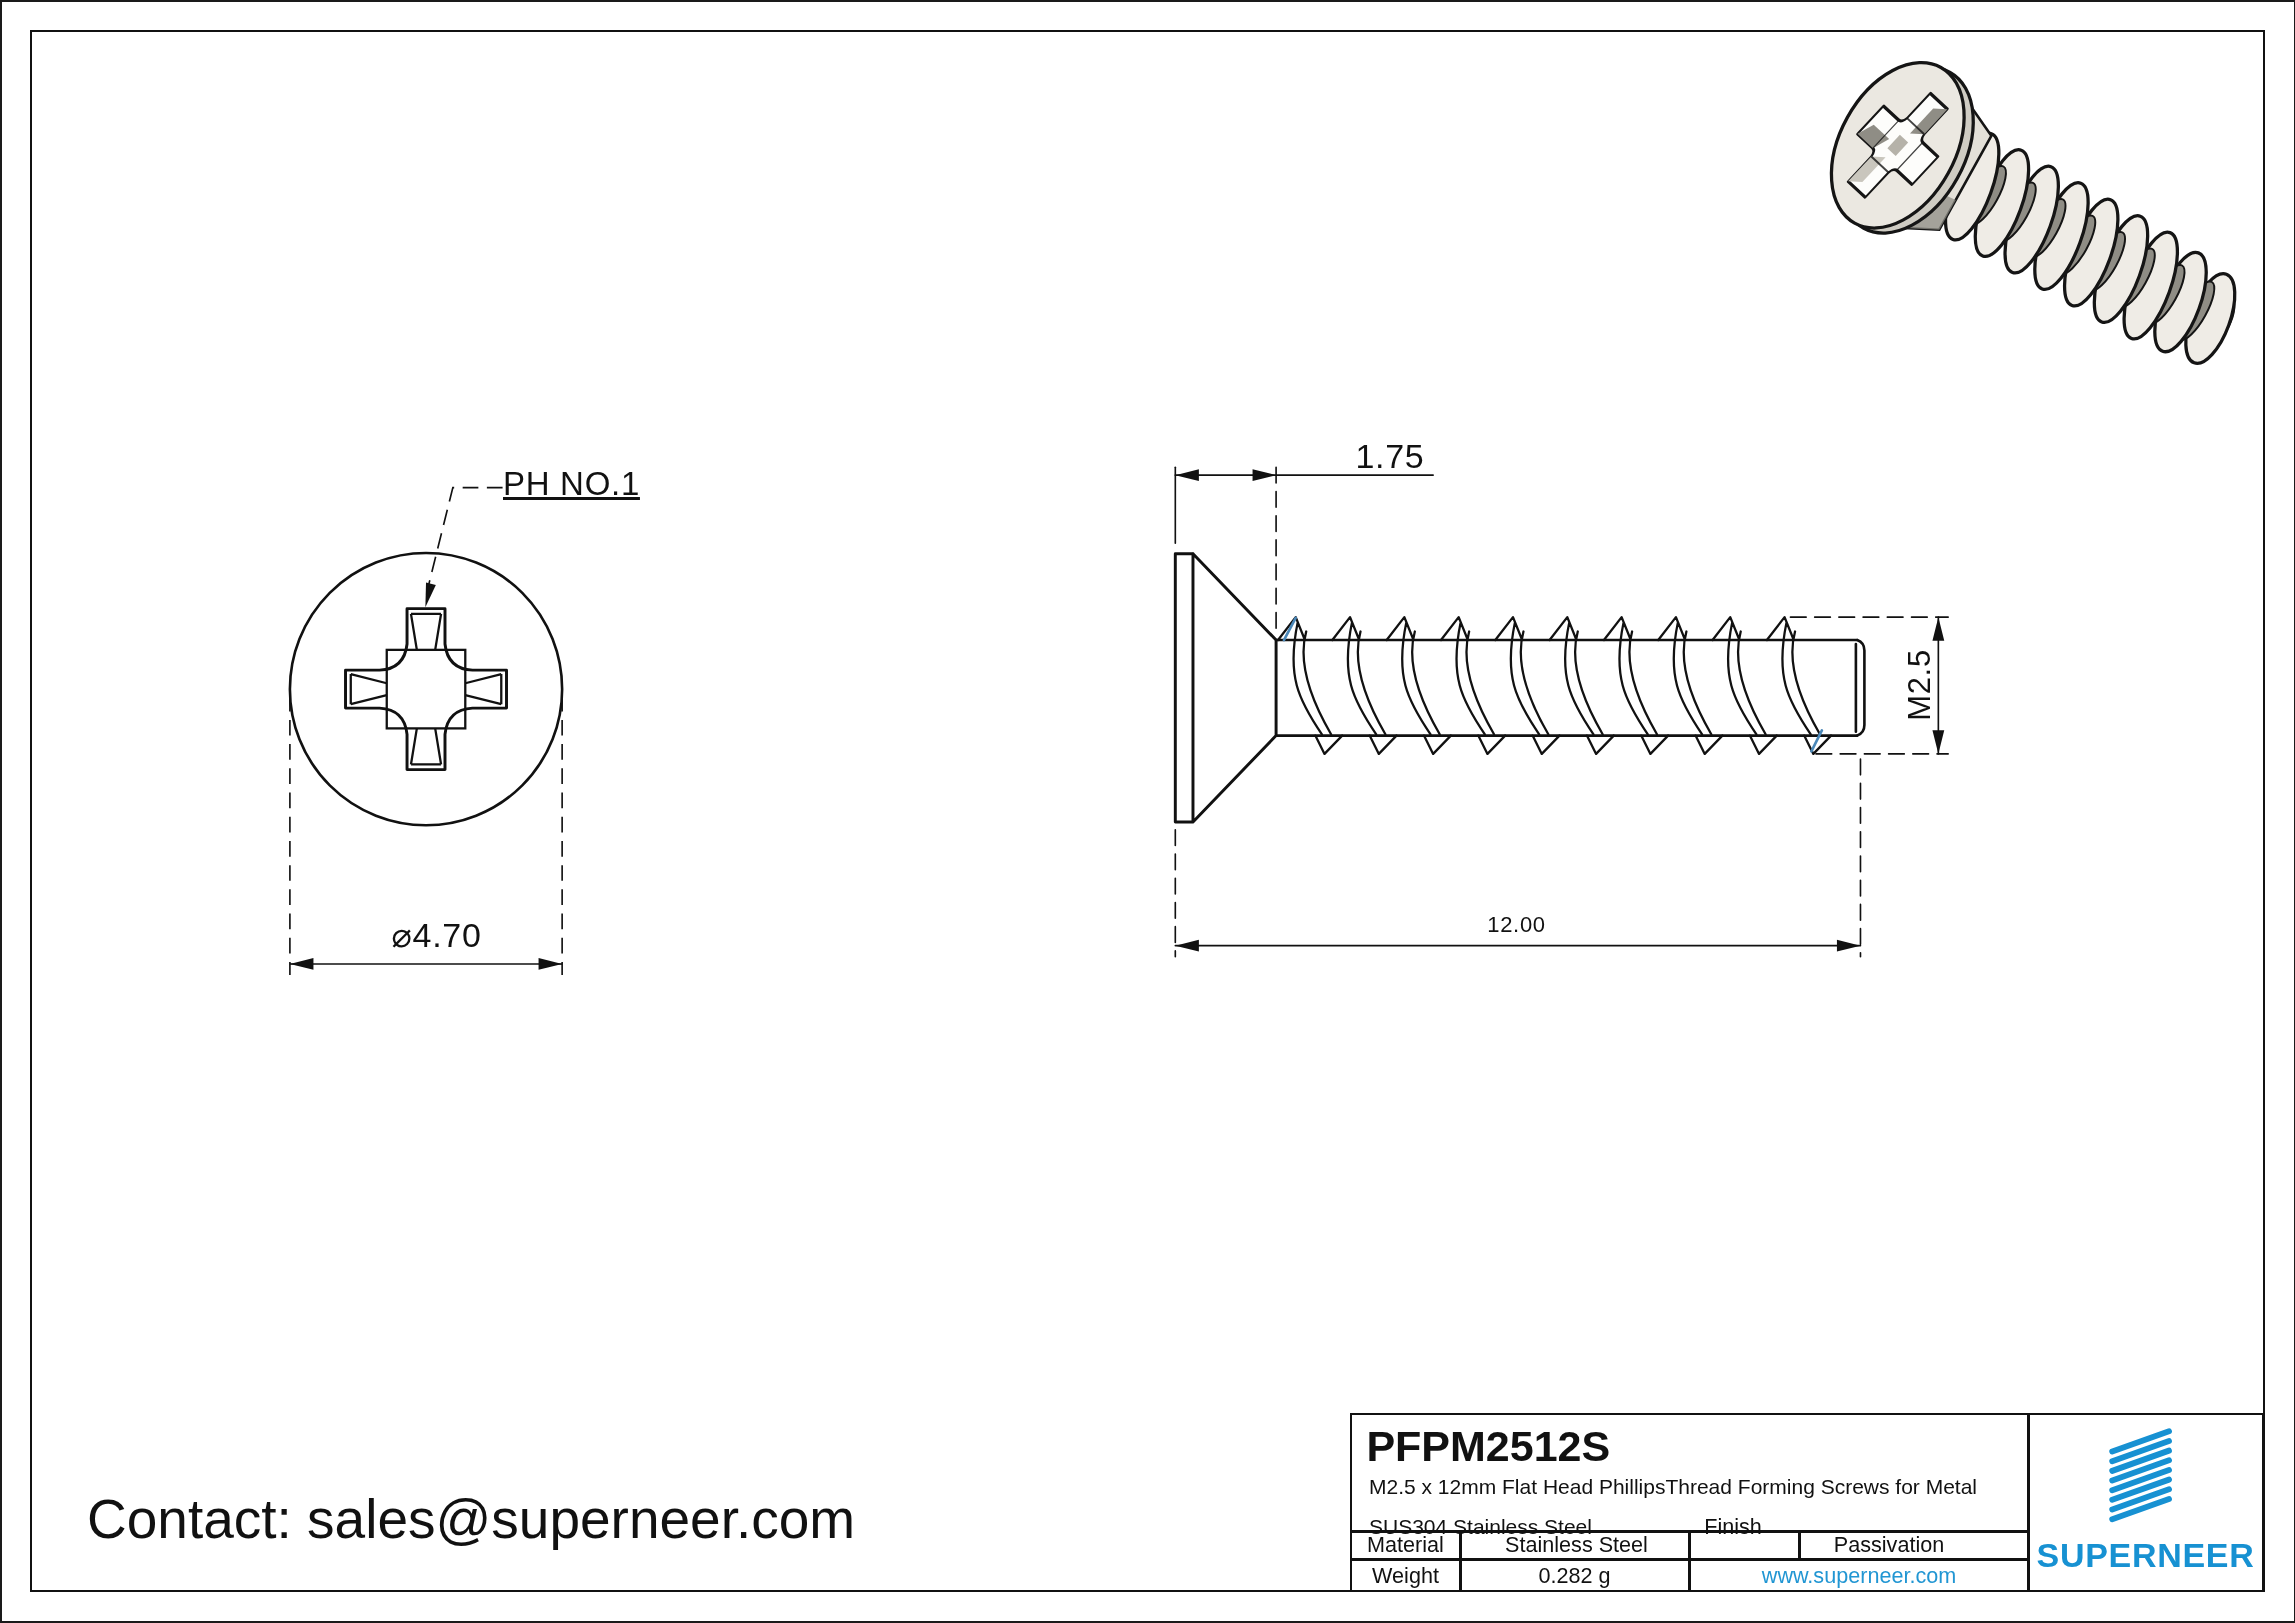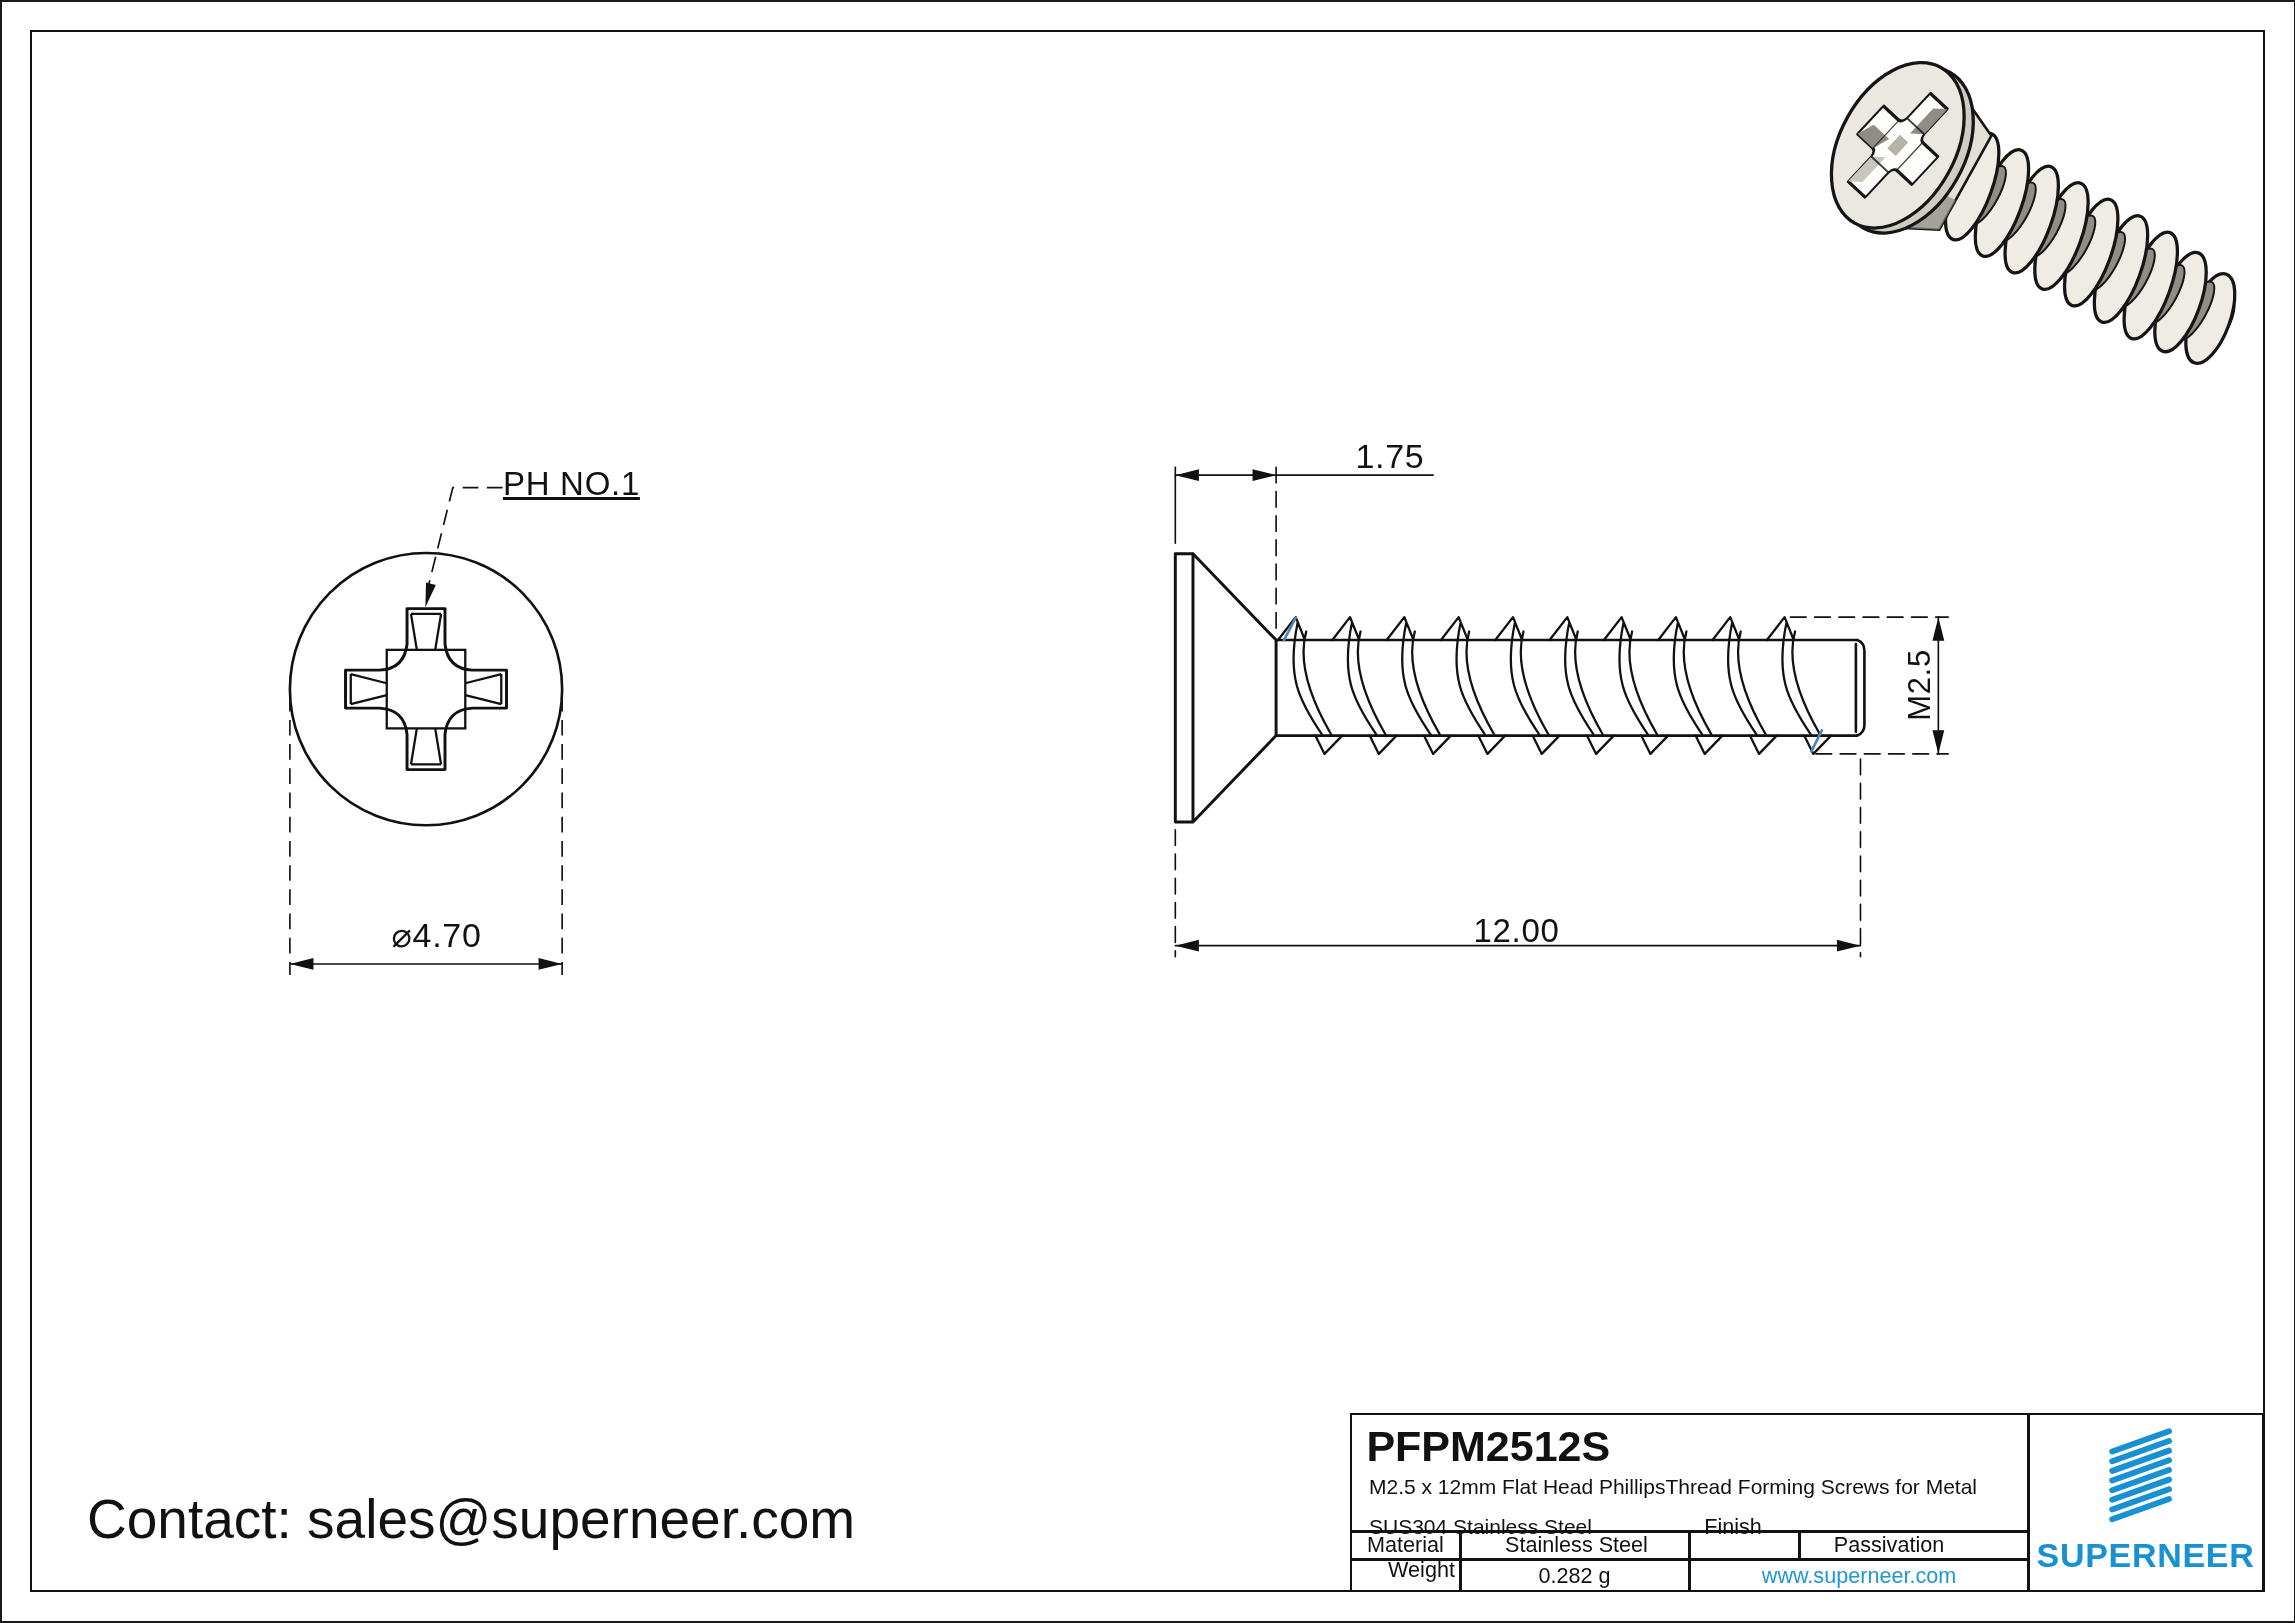--- a/index.html
+++ b/index.html
@@ -141,21 +141,21 @@
         <path d="M -29,92 L -29,40 L -2,26 L -2,78 Z" fill="#c9c6bd" stroke="none"></path>
         <rect x="-14" y="-14" width="28" height="28" fill="#b5b2a9" stroke="none"></rect>
         <path d="M -29,-40 L 29,-40 M -40,-29 L -40,29 M -29,40 L 29,40 M 40,-29 L 40,29" stroke-width="3" fill="none" opacity="0.8"></path>
       </g>
     </g>
 </svg>
 
 <div class="dimtext" style="left:503px;top:467px;font-size:33px;text-decoration:underline;">PH NO.1</div>
 <div class="dimtext ctr" style="left:361px;top:918px;width:151px;">⌀4.70</div>
 <div class="dimtext ctr" style="left:1331px;top:439px;width:118px;">1.75</div>
-<div class="dimtext ctr" style="left:1451px;top:914px;width:131px;font-size:33px;">12.00</div>
+<div class="dimtext ctr" style="left:1451px;top:914px;width:131px;font-size:22px;">12.00</div>
 <div class="abs" id="m25-wrap">
   <span>M2.5</span>
 </div>
 
 <div class="abs" id="contact-line">Contact: sales@superneer.com</div>
 
 <div class="abs" id="title-block">
   <div class="abs" id="tb-part">PFPM2512S</div>
   <div class="abs" id="tb-desc1">M2.5 x 12mm Flat Head PhillipsThread Forming Screws for Metal</div>
   <div class="abs" id="tb-desc2">SUS304 Stainless Steel</div>
@@ -165,21 +165,21 @@
   <div class="abs" id="tb-line-h2"></div>
   <div class="abs" id="tb-line-v1"></div>
   <div class="abs" id="tb-line-v2"></div>
   <div class="abs" id="tb-line-v3"></div>
 
   <div class="cell" style="left:0;top:117px;width:107px;height:26px;">Material</div>
   <div class="cell" style="left:111px;top:117px;width:227px;height:26px;">Stainless Steel</div>
   <div class="cell" style="left:339px;top:99px;width:84px;height:26px;text-align:right;">Finish</div>
   <div class="cell" style="left:424px;top:117px;width:226px;height:26px;">Passivation</div>
 
-  <div class="cell" style="left:0;top:140px;width:107px;height:29px;padding-left:16px;">Weight</div>
+  <div class="cell" style="left:0;top:146px;width:107px;height:29px;">Weight</div>
   <div class="cell" style="left:109px;top:146px;width:227px;height:29px;">0.282 g</div>
   <div class="cell" id="tb-website" style="left:339px;top:146px;width:336px;height:29px;color:#2196d3;border-radius:7px;">www.superneer.com</div>
 
   <svg class="abs" style="left:677px;top:0;" width="233" height="124" viewBox="0 0 356 190" id="logo-stripes">
       <line x1="127" y1="56" x2="214" y2="25" stroke="#1791d2" stroke-width="9" stroke-linecap="round"></line>
       <line x1="127" y1="70.8" x2="214" y2="39.8" stroke="#1791d2" stroke-width="9" stroke-linecap="round"></line>
       <line x1="127" y1="85.6" x2="214" y2="54.599999999999994" stroke="#1791d2" stroke-width="9" stroke-linecap="round"></line>
       <line x1="127" y1="100.4" x2="214" y2="69.4" stroke="#1791d2" stroke-width="9" stroke-linecap="round"></line>
       <line x1="127" y1="115.2" x2="214" y2="84.2" stroke="#1791d2" stroke-width="9" stroke-linecap="round"></line>
       <line x1="127" y1="130" x2="214" y2="99" stroke="#1791d2" stroke-width="9" stroke-linecap="round"></line>

